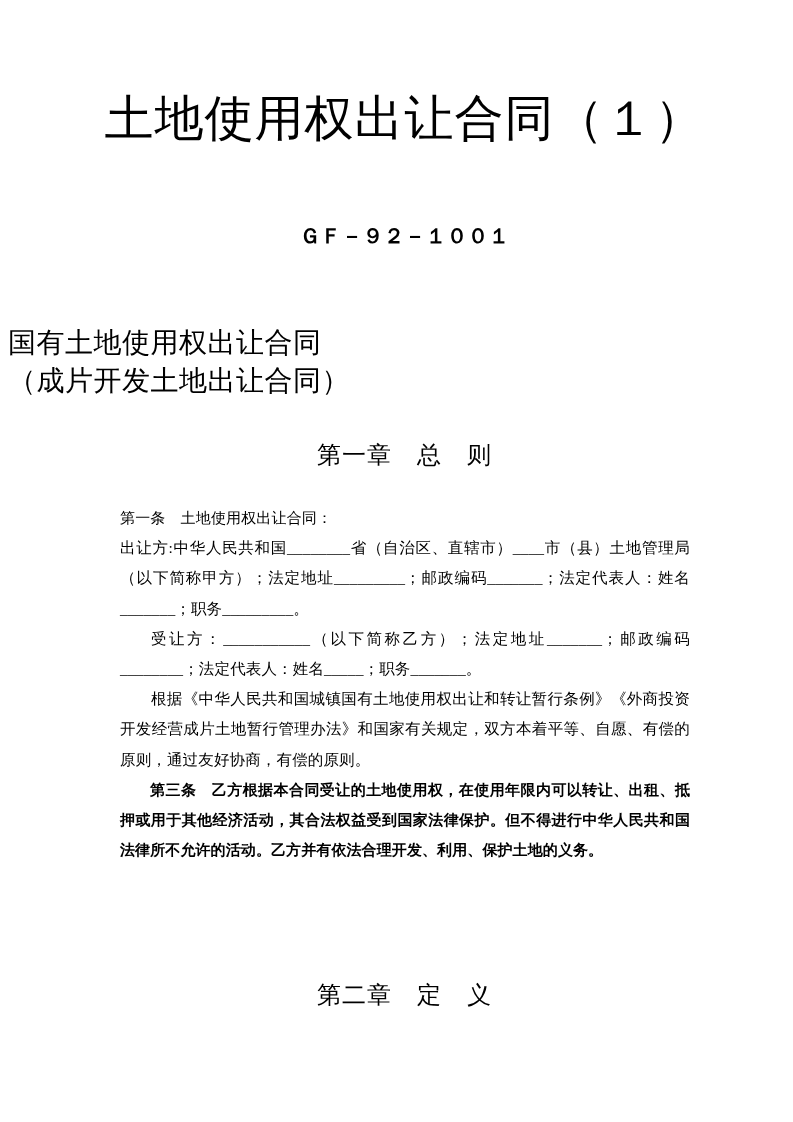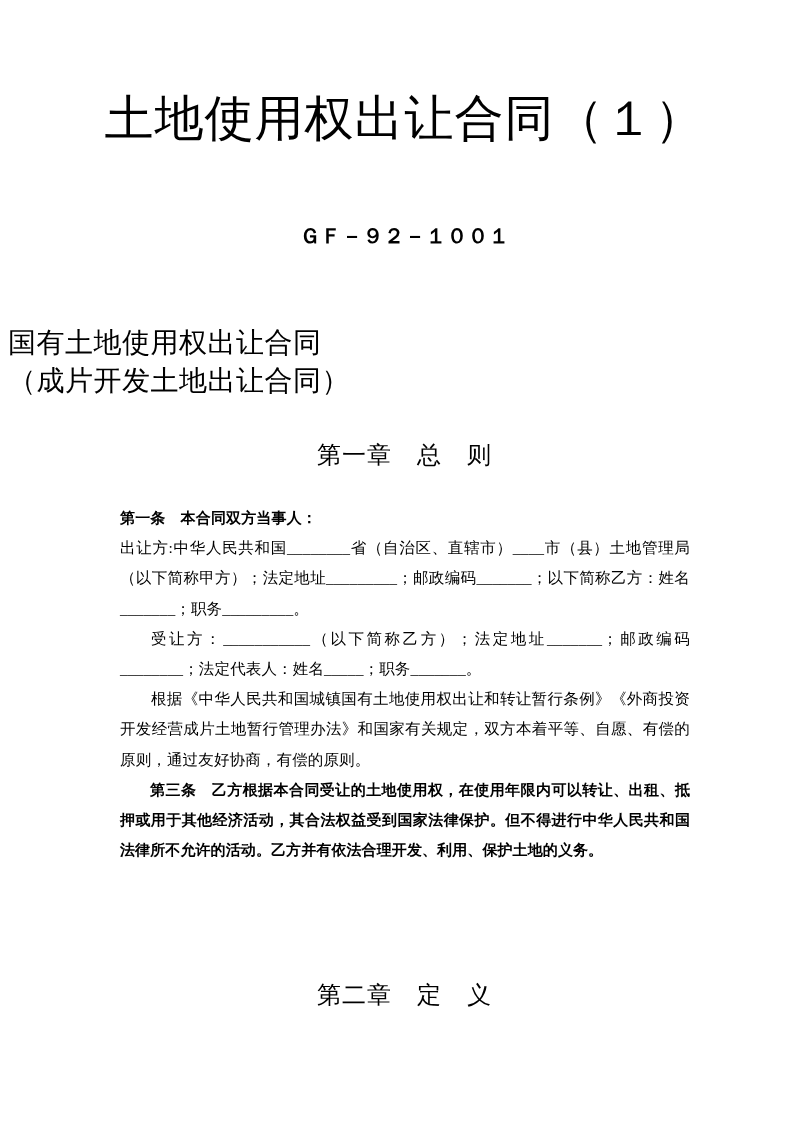--- a/index.html
+++ b/index.html
@@ -103,21 +103,21 @@
   .para.no-indent { text-indent: 0; }
 
   .para.bold {
     font-weight: 700;
     font-family: "Liberation Sans", "DejaVu Sans", sans-serif;
     font-size: 15px;
     letter-spacing: 0.1px;
   }
 
   .clause-lead {
-    font-weight: 700;
+    font-weight: 400;
     font-family: "Liberation Sans", "DejaVu Sans", sans-serif;
     font-size: 15px;
   }
 </style>
 </head>
 <body>
 
 <div class="page">
 
   <div class="doc-title">土地使用权出让合同（１）</div>
@@ -127,24 +127,24 @@
   <div class="subtitle-block">
     <div class="subtitle-line">国有土地使用权出让合同</div>
     <div class="subtitle-line">（成片开发土地出让合同）</div>
   </div>
 
   <div class="chapter-heading chapter-1">第一章　总　则</div>
 
   <div class="body-block">
 
     <p class="para no-indent">
-      <span class="clause-lead">第一条</span><span class="clause-lead">　</span><span class="clause-lead">本合同双方当事人：</span>
+      <span class="clause-lead">第一条</span><span class="clause-lead">　</span><span class="clause-lead">土地使用权出让合同：</span>
     </p>
 
-    <p class="para no-indent">出让方:中华人民共和国________省（自治区、直辖市）____市（县）土地管理局（以下简称甲方）；法定地址_________；邮政编码_______；以下简称乙方：姓名_______；职务_________。</p>
+    <p class="para no-indent">出让方:中华人民共和国________省（自治区、直辖市）____市（县）土地管理局（以下简称甲方）；法定地址_________；邮政编码_______；法定代表人：姓名_______；职务_________。</p>
 
     <p class="para">受让方：___________（以下简称乙方）；法定地址_______；邮政编码________；法定代表人：姓名_____；职务_______。</p>
 
     <p class="para">根据《中华人民共和国城镇国有土地使用权出让和转让暂行条例》《外商投资开发经营成片土地暂行管理办法》和国家有关规定，双方本着平等、自愿、有偿的原则，通过友好协商，有偿的原则。</p>
 
 
     <p class="para bold">第三条　乙方根据本合同受让的土地使用权，在使用年限内可以转让、出租、抵押或用于其他经济活动，其合法权益受到国家法律保护。但不得进行中华人民共和国法律所不允许的活动。乙方并有依法合理开发、利用、保护土地的义务。</p>
 
   </div>
 

